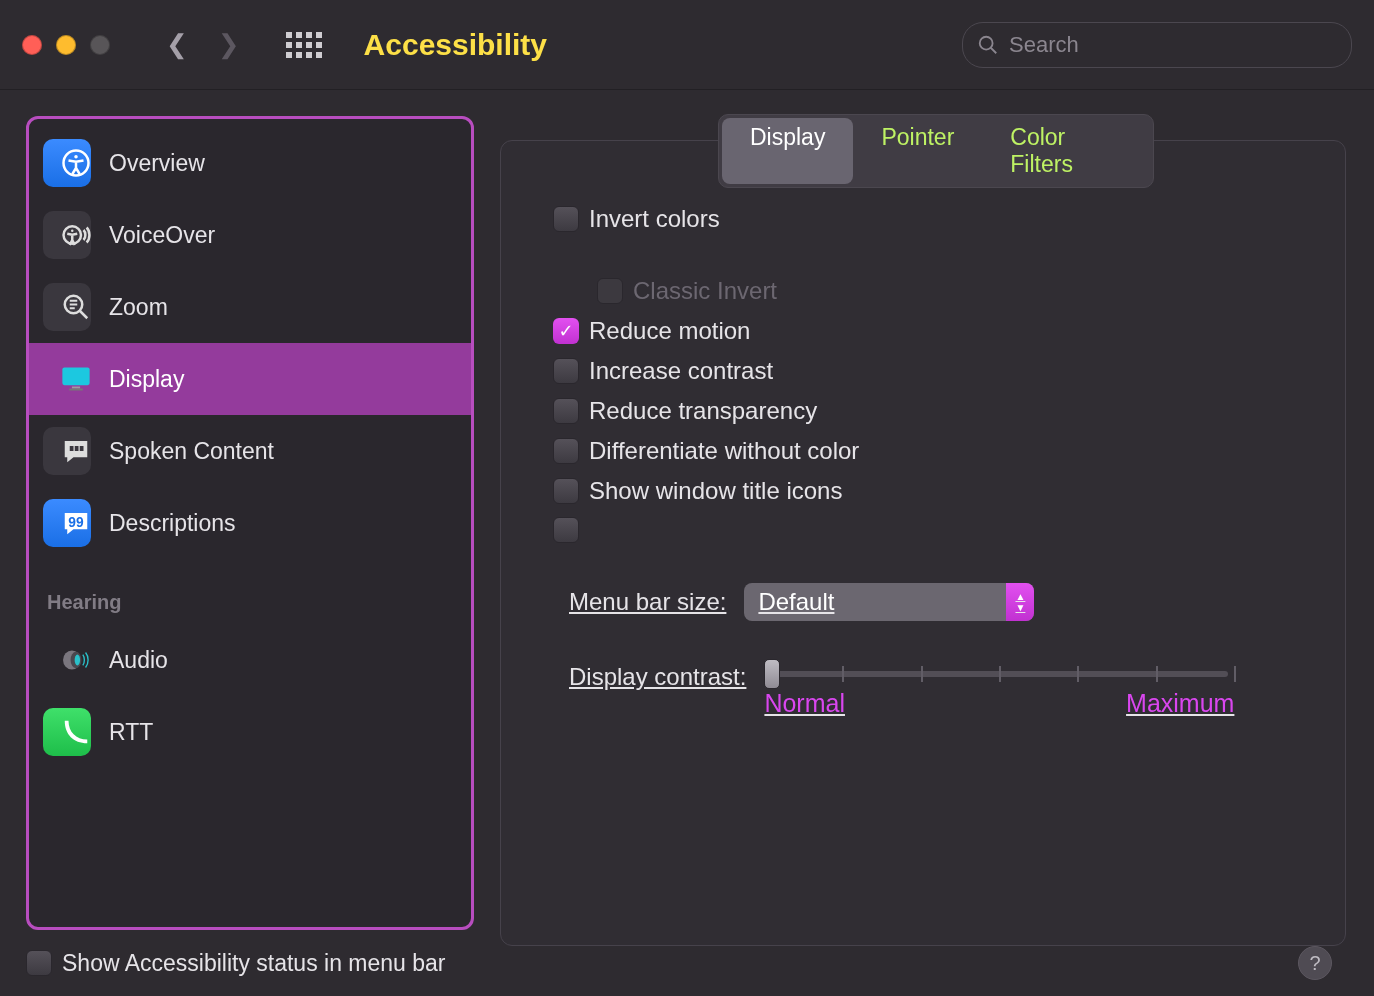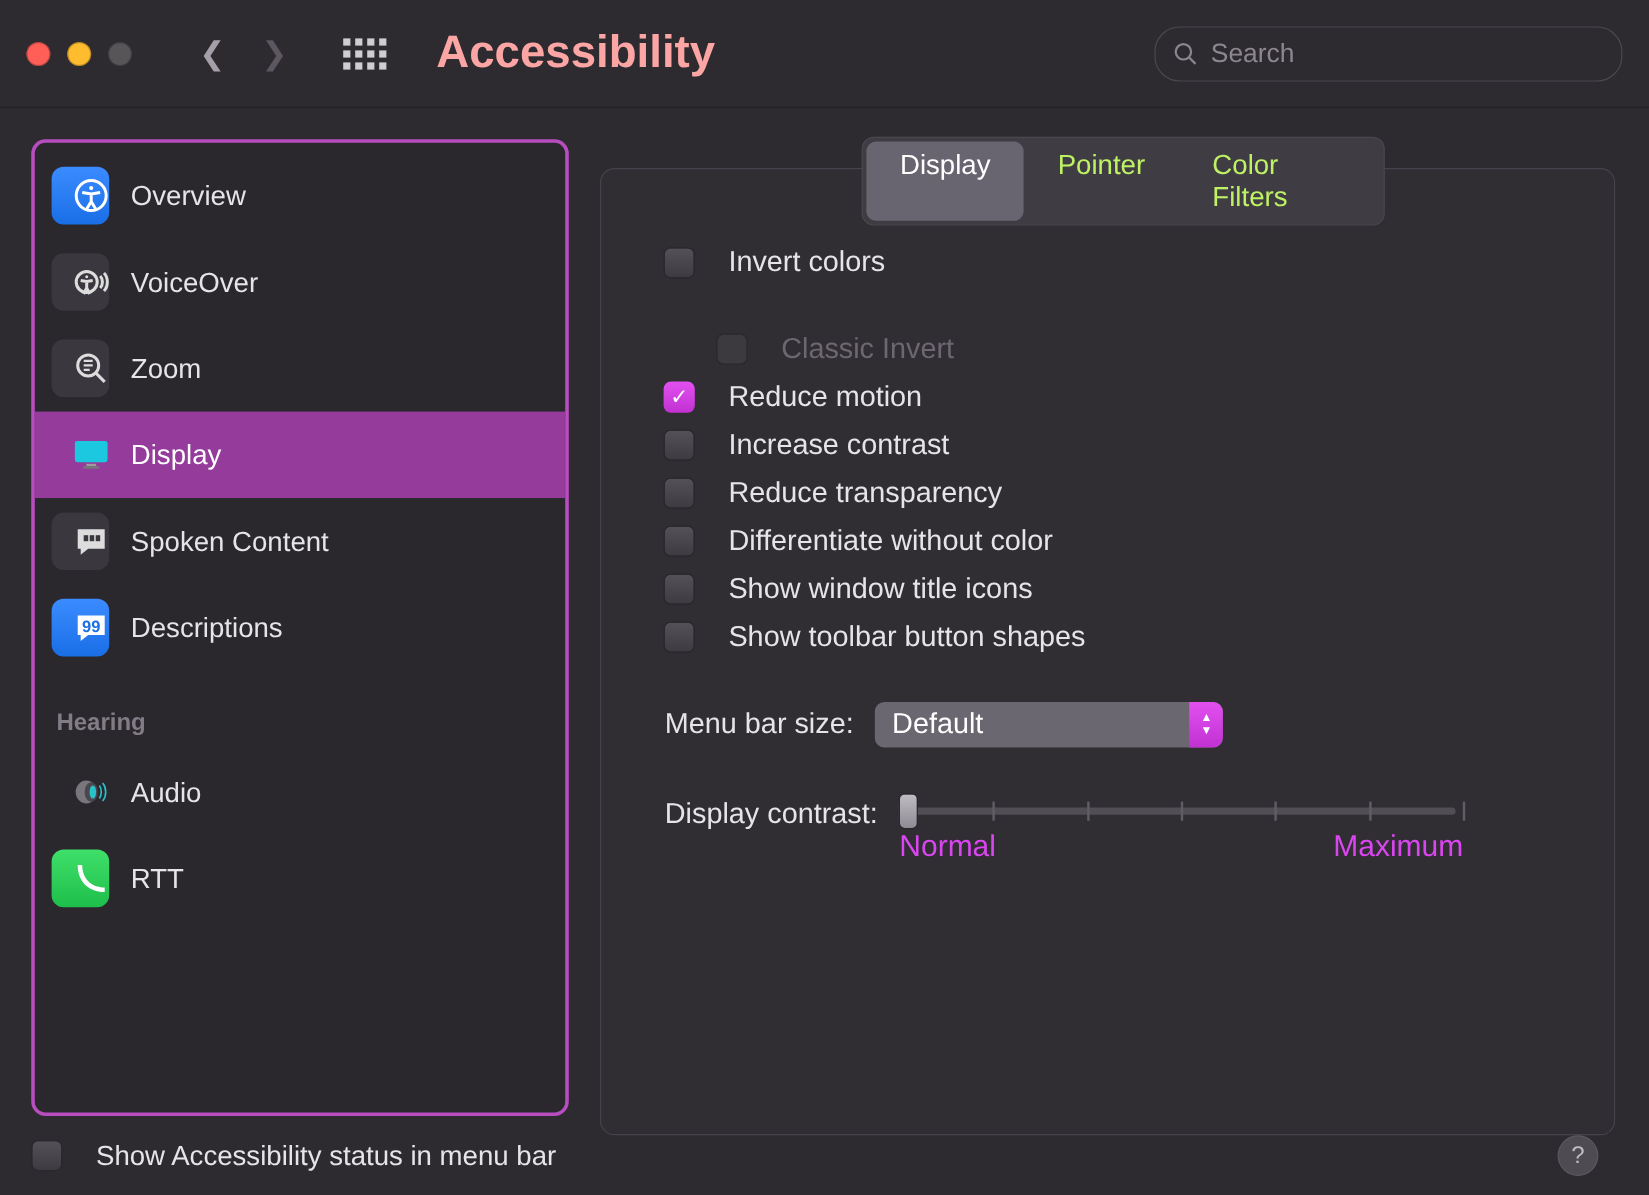--- a/index.html
+++ b/index.html
@@ -29,21 +29,21 @@
   .traffic .yellow { background:#febc2e; }
   .traffic .green  { background:#585558; }
   .nav-arrows { display: flex; gap: 30px; margin-right: 30px; }
   .nav-arrows span { font-size: 26px; color: #a49fa8; cursor: default; }
   .nav-arrows .fwd { color:#5c5760; }
   .grid-icon {
     display:grid; grid-template-columns:repeat(4,6px); grid-template-rows:repeat(3,6px);
     gap:4px; margin-right:26px; cursor:pointer;
   }
   .grid-icon b { background:#cfcdd1; width:6px; height:6px; }
-  .title { font-size: 38px; font-weight:700; color:#fca5a5; flex:1; }
+  .title { font-size: 30px; font-weight:700; color:#fde047; flex:1; }
   .searchbox {
     width: 390px; height: 46px; border:1px solid #4b474f; border-radius: 21px;
     display:flex; align-items:center; padding:0 14px; gap:10px; color:#7d7882;
   }
   .searchbox svg { width:22px; height:22px; fill:none; stroke:#8b868f; stroke-width:2; }
   .content {
     display:flex; gap:26px; padding: 26px 2px 0 26px; height: calc(100% - 90px - 66px);
   }
   .sidebar {
     width: 448px; height: 100%;
@@ -84,36 +84,36 @@
   .tab.active { background:#696570; color:#fff; }
   .panel {
     margin-top: 24px;
     border:1px solid #46424b; border-radius:12px;
     background:#302d33;
     height: calc(100% - 8px);
     padding: 58px 40px 40px 40px;
   }
   .checks { margin-left:12px; }
   .check {
-    display:flex; align-items:center; gap:28px;
+    display:flex; align-items:center; gap:10px;
     padding: 6px 0; font-size:24px;
   }
   .check.sub { margin-left: 44px; margin-top: 32px; }
   .check .box {
     width:26px; height:26px; border-radius:6px;
     background: linear-gradient(180deg,#555159,#3d3a41);
     border:1px solid #2a272d;
     display:flex; align-items:center; justify-content:center;
   }
   .check .box.checked { background: linear-gradient(180deg,#e250f0,#c131d1); border:none;}
   .check .tick { color:#fff; font-size:18px; }
   .check.disabled { color:#6c6771; }
   .check.disabled .box { background:#3c393f; }
   .formrow {
-    display:flex; align-items:center; gap:18px; margin-top: 34px; font-size:24px; margin-left:13px;
+    display:flex; align-items:center; gap:18px; margin-top: 34px; font-size:24px; margin-left:28px;text-decoration:underline;
   }
   .select {
     width: 290px; height: 38px; background:#6b6770; border-radius:8px;
     display:flex; align-items:center; justify-content:space-between;
     padding: 0 0 0 14px; color:#fff; position:relative; cursor:pointer;
   }
   .select .ind {
     width:28px; height:100%; background:linear-gradient(180deg,#e250f0,#c131d1);
     border-radius:0 8px 8px 0; display:flex; flex-direction:column;
     align-items:center; justify-content:center; gap:0; color:#fff; font-size:10px;
@@ -311,21 +311,20 @@
         <div class="check">
           <span class="box"></span>
           <span>Differentiate without color</span>
         </div>
         <div class="check">
           <span class="box"></span>
           <span>Show window title icons</span>
         </div>
         <div class="check">
           <span class="box"></span>
-          <span>Show toolbar button shapes</span>
         </div>
       </div>
 
       <div class="formrow">
         <span>Menu bar size:</span>
         <div class="select">
           <span>Default</span>
           <span class="ind">
             <span>▲</span>
               <span>▼</span>

